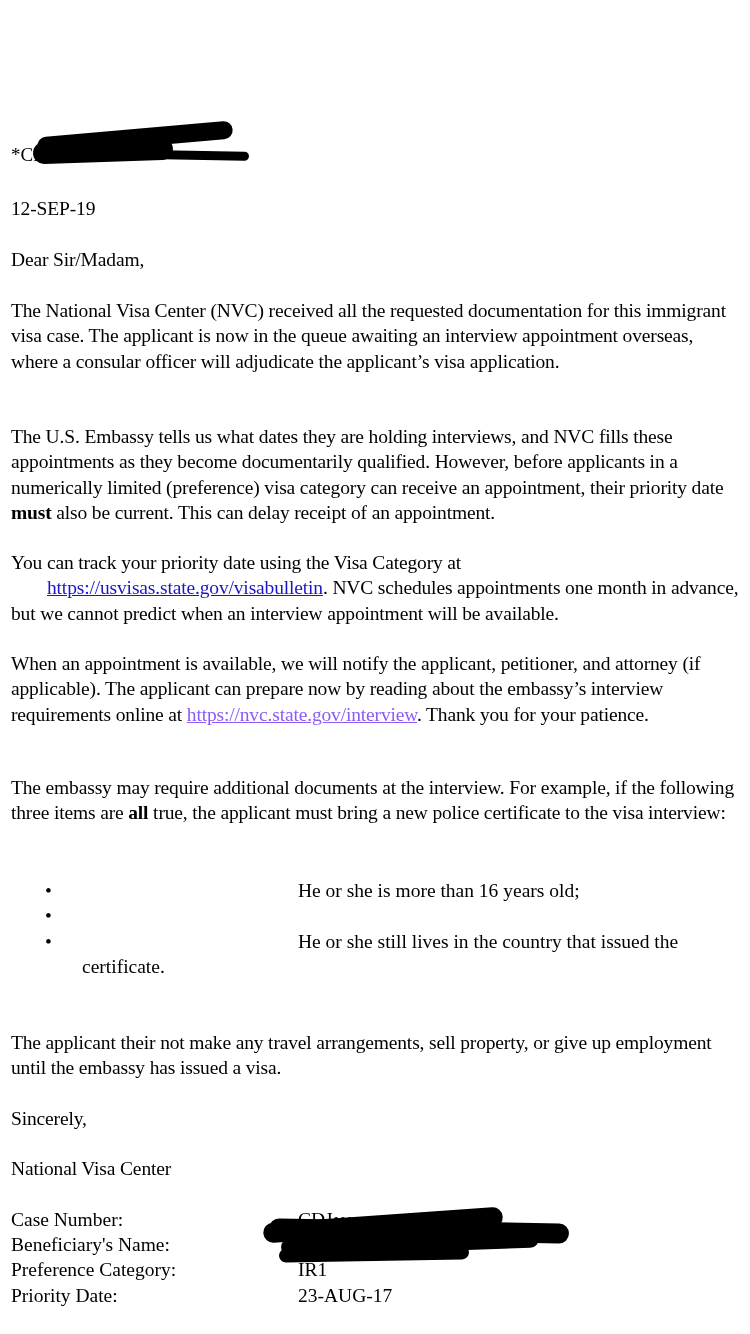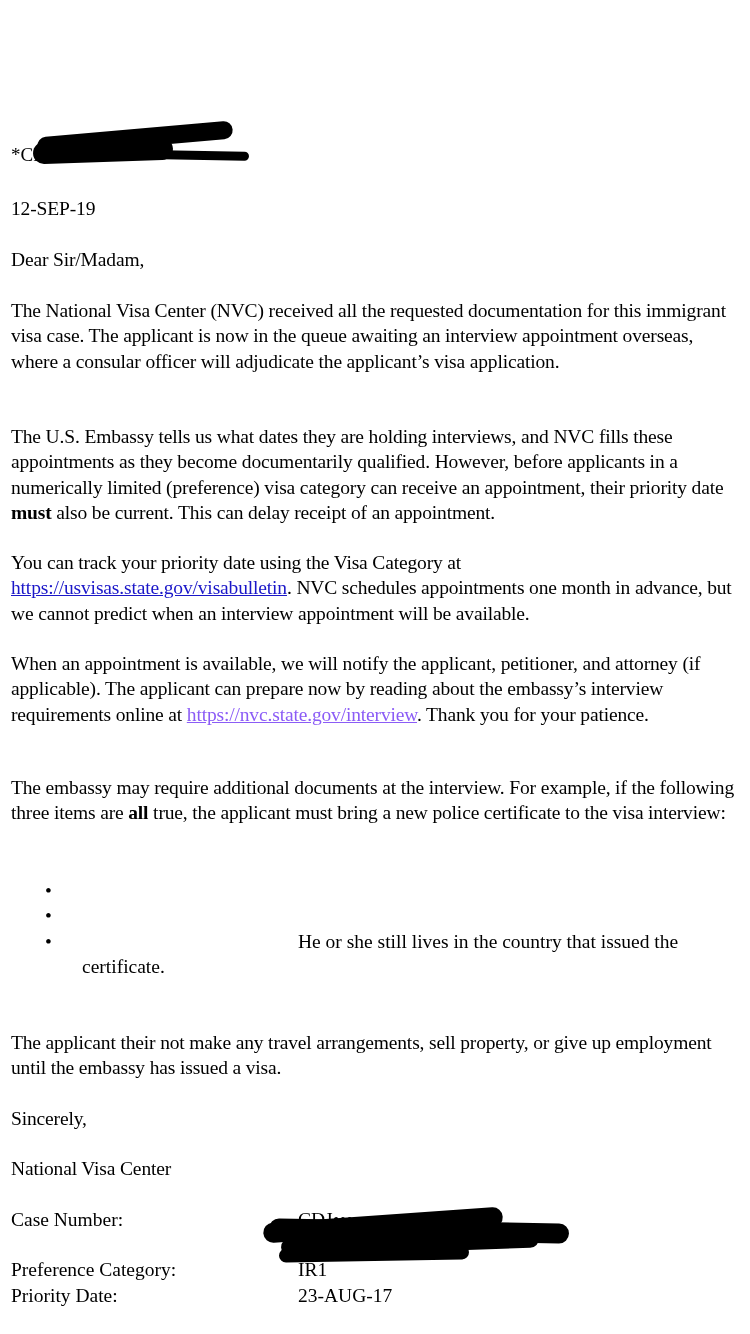--- a/index.html
+++ b/index.html
@@ -4,21 +4,21 @@
 <style>
   html, body { margin: 0; padding: 0; background: #ffffff; }
   body {
     width: 750px; height: 1334px; overflow: hidden; position: relative;
     font-family: "Liberation Serif", "DejaVu Serif", serif;
     color: #000000; font-size: 19.5px; line-height: 25.3px;
   }
   .doc { position: absolute; left: 11px; top: 0; width: 732px; }
   .abs { position: absolute; white-space: nowrap; }
   p { margin: 0; position: absolute; left: 0; width: 732px; letter-spacing: -0.15px; }
-  a.link-dark { color: #1a16c8; text-decoration: underline; }
+  a.link-dark { color: #1a16c8; text-decoration: underline; margin-left: 36px; }
   a.link-light { color: #8b5cf6; text-decoration: underline; }
   .redact { position: absolute; background: #000; border-radius: 12px; }
   ul.bullets { list-style: none; margin: 0; padding: 0; position: absolute; left: 0; width: 732px; }
   ul.bullets li { position: relative; padding-left: 71px; }
   ul.bullets li .dot { position: absolute; left: 34px; top: 0; }
   ul.bullets li .indent { display: inline-block; width: 216px; }
   .field-label { position: absolute; left: 0; }
   .field-value { position: absolute; left: 287px; }
 </style>
 </head>
@@ -40,41 +40,42 @@
 
   <p style="top:550px;"><span>You can track your priority date using the Visa Category at </span><a class="link-dark" href="#">https://usvisas.state.gov/visabulletin</a><span>. NVC schedules appointments one month in advance, but we cannot predict when an interview appointment will be available.</span></p>
 
   <p style="top:651px;"><span>When an appointment is available, we will notify the applicant, petitioner, and attorney (if applicable).  The applicant can prepare now by reading about the embassy’s interview requirements online at </span><a class="link-light" href="#">https://nvc.state.gov/interview</a><span>. Thank you for your patience.</span></p>
 
   <p style="top:775px;"><span>The embassy may require additional documents at the interview.  For example, if the following three items are </span><b>all</b><span> true, the applicant must bring a new police certificate to the visa interview:</span></p>
 
   <ul class="bullets" style="top:878px;">
     <li>
       <span class="dot">•</span>
-      <span class="indent"></span>
+      <span class="indent"></span><span>He or she is more than 16 years old;</span>
     </li>
     <li>
       <span class="dot">•</span>
       <span class="indent"></span><br>
     </li>
     <li>
       <span class="dot">•</span>
       <span class="indent"></span><span>He or she still lives in the country that issued the</span><br>
       <span>certificate.</span>
     </li>
   </ul>
 
   <p style="top:1030px;">The applicant their not make any travel arrangements, sell property, or give up employment until the embassy has issued a visa.</p>
 
   <p style="top:1106px;">Sincerely,</p>
   <p style="top:1156px;">National Visa Center</p>
 
   <div class="abs" style="top:1207px; left:0; width:732px; height:110px;">
     <div class="field-label" style="top:0;">Case Number:</div>
     <div class="field-value" style="top:0;">CDJ••••••••</div>
+    <div class="field-label" style="top:25px;">Beneficiary's Name:</div>
     <div class="field-value" style="top:25px;">•••••••••••••••••••RO</div>
     <div class="field-label" style="top:50px;">Preference Category:</div>
     <div class="field-value" style="top:50px;">IR1</div>
     <div class="field-label" style="top:76px;">Priority Date:</div>
     <div class="field-value" style="top:76px;">23-AUG-17</div>
 
     <div class="redact" style="left:252px; top:8px; width:240px; height:20px; transform:rotate(-4deg);"></div>
     <div class="redact" style="left:258px; top:14px; width:300px; height:20px; transform:rotate(1deg);"></div>
     <div class="redact" style="left:270px; top:27px; width:258px; height:18px; transform:rotate(-2deg);"></div>
     <div class="redact" style="left:268px; top:40px; width:190px; height:14px; transform:rotate(-1deg);"></div>

